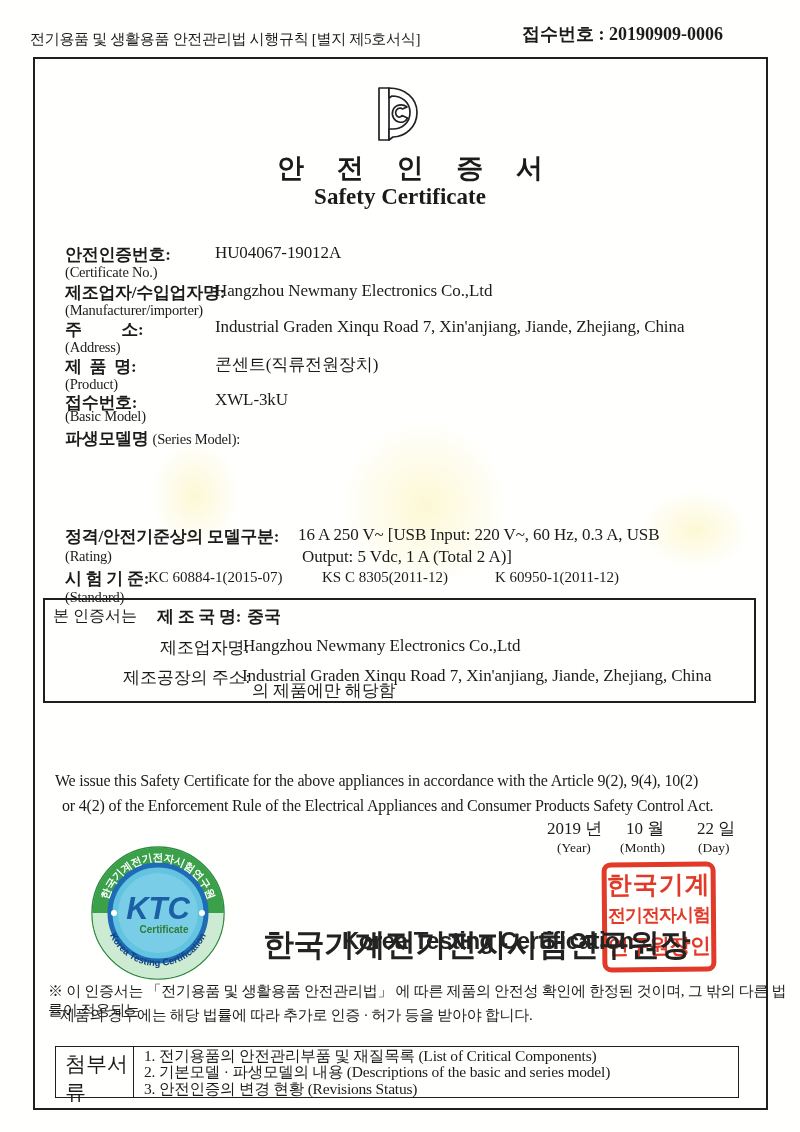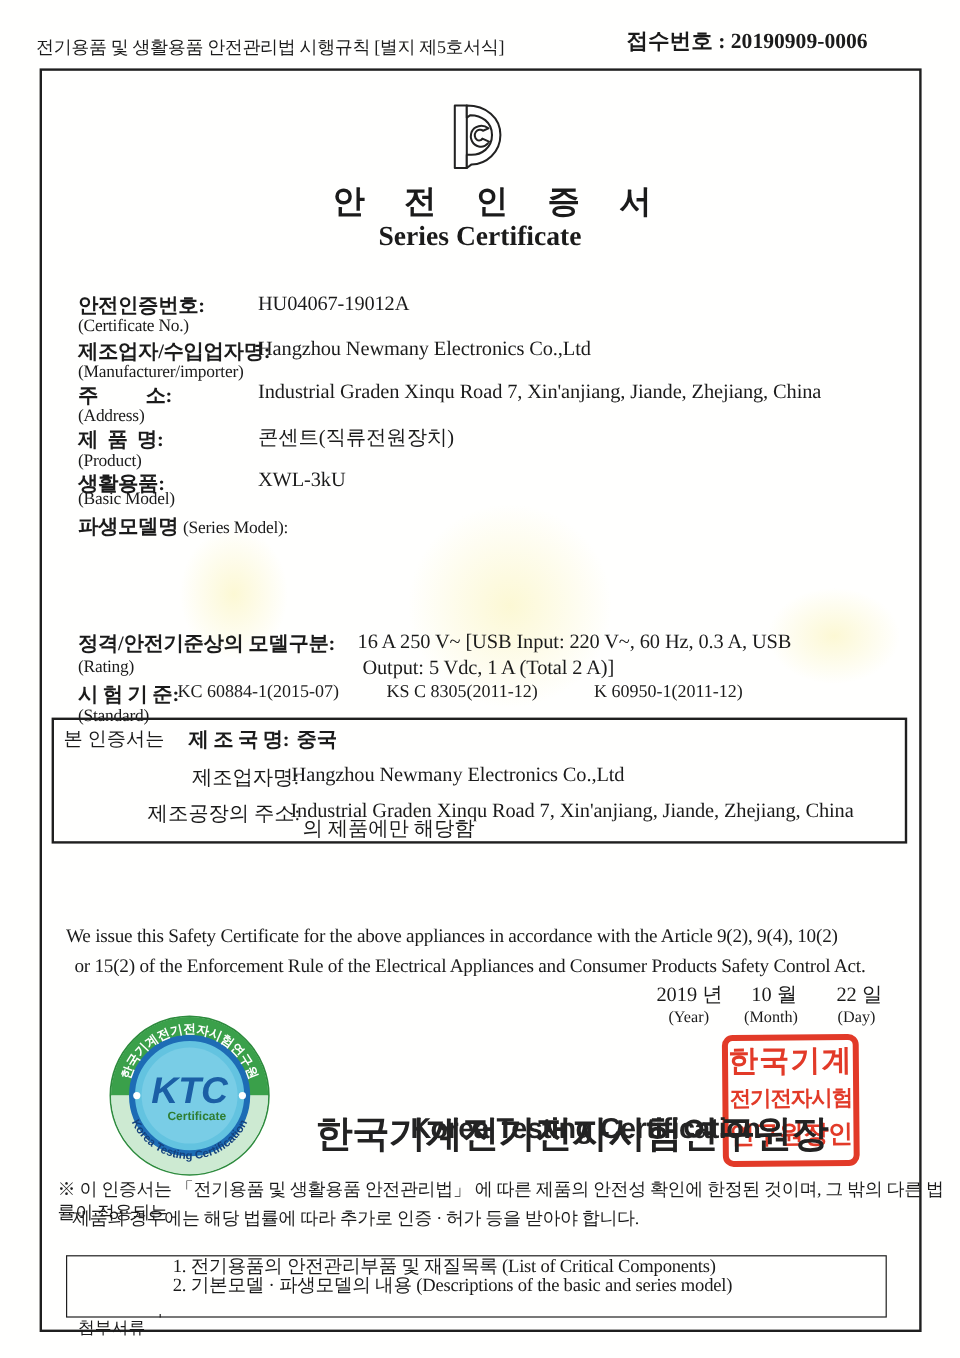--- a/index.html
+++ b/index.html
@@ -26,21 +26,21 @@
              font-size:24px;font-weight:700;letter-spacing:-0.5px;color:#242424;z-index:3;}
   .stamp{left:602px;top:862px;width:104px;height:98px;border:5px solid #e23a28;border-radius:9px;
          z-index:2;padding:2px 0 0 0;text-align:center;transform:rotate(-0.5deg);}
   .stamp .r{font-family:"Liberation Sans","DejaVu Sans",sans-serif;font-weight:800;color:#e23a28;}
   .stamp .r1{font-size:25px;line-height:31px;letter-spacing:1px;}
   .stamp .r2{font-size:18px;line-height:30px;letter-spacing:-1px;}
   .stamp .r3{font-size:21px;line-height:31px;letter-spacing:-0.5px;}
   .seal{left:88px;top:843px;z-index:1;}
   .note{font-size:15px;letter-spacing:-0.3px;}
   .attach{left:55px;top:1046px;width:682px;height:50px;border:1.5px solid #1f1f1f;display:flex;}
-  .attach .lcell{width:78px;border-right:1.5px solid #1f1f1f;font-size:14px;padding:3px 0 0 9px;box-sizing:border-box;margin-top:48px;}
+  .attach .lcell{width:78px;border-right:1.5px solid #1f1f1f;font-size:21px;padding:3px 0 0 9px;box-sizing:border-box;}
   .attach .rcell{flex:1;padding:1px 0 0 10px;font-size:15.5px;line-height:16.3px;letter-spacing:-0.2px;}
   .smudge{position:absolute;border-radius:50%;background:radial-gradient(closest-side,rgba(248,238,150,0.40),rgba(248,238,150,0));}
 </style>
 </head>
 <body>
 
 <div class="page">
 
   <div class="smudge" style="left:340px;top:420px;width:170px;height:170px;"></div>
   <div class="smudge" style="left:150px;top:440px;width:90px;height:110px;"></div>
@@ -55,39 +55,39 @@
     <svg viewBox="0 0 96 116" style="width:48px;height:60px" aria-hidden="true">
       <g fill="#ffffff" stroke="#222222" stroke-width="3.4" stroke-linejoin="round">
         <path d="M14 6 H34 V110 H14 Z"></path>
         <path d="M34 6 C66 6 90 26 90 55 C90 84 66 104 42 104 L34 110 L34 88 L42 88 C58 88 76 77 76 55 C76 33 58 22 40 22 L34 26 Z"></path>
         <path d="M70 44 C60 36 46 40 42 50 C38 61 44 72 54 74 C61 76 68 72 71 66 L60 61 C58 64 54 65 51 63 C47 60 46 54 49 50 C52 46 58 45 61 48 Z"></path>
       </g>
     </svg>
   </div>
 
   <div class="abs t-ko">안 전 인 증 서</div>
-  <div class="abs t-en">Series Certificate</div>
+  <div class="abs t-en">Safety Certificate</div>
 
   <div class="abs lbl" style="left:65px;top:243px">안전인증번호:</div>
   <div class="abs sub" style="left:65px;top:264px">(Certificate No.)</div>
   <div class="abs val" style="left:215px;top:243px">HU04067-19012A</div>
 
   <div class="abs lbl" style="left:65px;top:281px">제조업자/수입업자명:</div>
   <div class="abs sub" style="left:65px;top:302px">(Manufacturer/importer)</div>
   <div class="abs val" style="left:215px;top:281px">Hangzhou Newmany Electronics Co.,Ltd</div>
 
   <div class="abs lbl" style="left:65px;top:318px">주          소:</div>
   <div class="abs sub" style="left:65px;top:339px">(Address)</div>
   <div class="abs val" style="left:215px;top:317px">Industrial Graden Xinqu Road 7, Xin'anjiang, Jiande, Zhejiang, China</div>
 
   <div class="abs lbl" style="left:65px;top:355px">제  품  명:</div>
   <div class="abs sub" style="left:65px;top:376px">(Product)</div>
   <div class="abs val" style="left:215px;top:353px">콘센트(직류전원장치)</div>
 
-  <div class="abs lbl" style="left:65px;top:391px">생활용품:</div>
+  <div class="abs lbl" style="left:65px;top:391px">접수번호:</div>
   <div class="abs sub" style="left:65px;top:408px">(Basic Model)</div>
   <div class="abs val" style="left:215px;top:390px">XWL-3kU</div>
 
   <div class="abs" style="left:65px;top:427px">
     <span class="lbl">파생모델명</span>
     <span class="sub">(Series Model):</span>
     <span class="val"></span>
   </div>
 
   <div class="abs lbl" style="left:65px;top:525px">정격/안전기준상의 모델구분:</div>
@@ -105,21 +105,21 @@
   <div class="abs" style="left:53px;top:606px;font-size:16px">본 인증서는</div>
   <div class="abs lbl" style="left:157px;top:605px">제 조 국 명:</div>
   <div class="abs val" style="left:247px;top:605px;font-weight:700">중국</div>
   <div class="abs val" style="left:160px;top:636px">제조업자명:</div>
   <div class="abs val" style="left:243px;top:636px">Hangzhou Newmany Electronics Co.,Ltd</div>
   <div class="abs val" style="left:123px;top:666px">제조공장의 주소:</div>
   <div class="abs val" style="left:242px;top:666px">Industrial Graden Xinqu Road 7, Xin'anjiang, Jiande, Zhejiang, China</div>
   <div class="abs val" style="left:252px;top:679px">의 제품에만 해당함</div>
 
   <div class="abs legal" style="left:55px;top:772px;font-size:16px">We issue this Safety Certificate for the above appliances in accordance with the Article 9(2), 9(4), 10(2)</div>
-  <div class="abs legal" style="left:62px;top:797px;font-size:16px">or 15(2) of the Enforcement Rule of the Electrical Appliances and Consumer Products Safety Control Act.</div>
+  <div class="abs legal" style="left:62px;top:797px;font-size:16px">or 4(2) of the Enforcement Rule of the Electrical Appliances and Consumer Products Safety Control Act.</div>
 
   <div class="abs dt" style="left:547px;top:817px">2019 년</div>
   <div class="abs dtsub" style="left:557px;top:840px">(Year)</div>
   <div class="abs dt" style="left:626px;top:817px">10 월</div>
   <div class="abs dtsub" style="left:620px;top:840px">(Month)</div>
   <div class="abs dt" style="left:697px;top:817px">22 일</div>
   <div class="abs dtsub" style="left:698px;top:840px">(Day)</div>
 
   <div class="abs seal">
     <svg viewBox="0 0 140 140" style="width:140px;height:140px" aria-hidden="true">
@@ -155,16 +155,17 @@
   </div>
 
   <div class="abs note" style="left:48px;top:982px">※ 이 인증서는 「전기용품 및 생활용품 안전관리법」 에 따른 제품의 안전성 확인에 한정된 것이며, 그 밖의 다른 법률이 적용되는</div>
   <div class="abs note" style="left:60px;top:1006px">제품의 경우에는 해당 법률에 따라 추가로 인증 · 허가 등을 받아야 합니다.</div>
 
   <div class="abs attach">
     <div class="lcell">첨부서류</div>
     <div class="rcell">
       <div>1. 전기용품의 안전관리부품 및 재질목록 (List of Critical Components)</div>
       <div>2. 기본모델 · 파생모델의 내용 (Descriptions of the basic and series model)</div>
+      <div>3. 안전인증의 변경 현황 (Revisions Status)</div>
     </div>
   </div>
 
 </div>
 
 </body></html>

